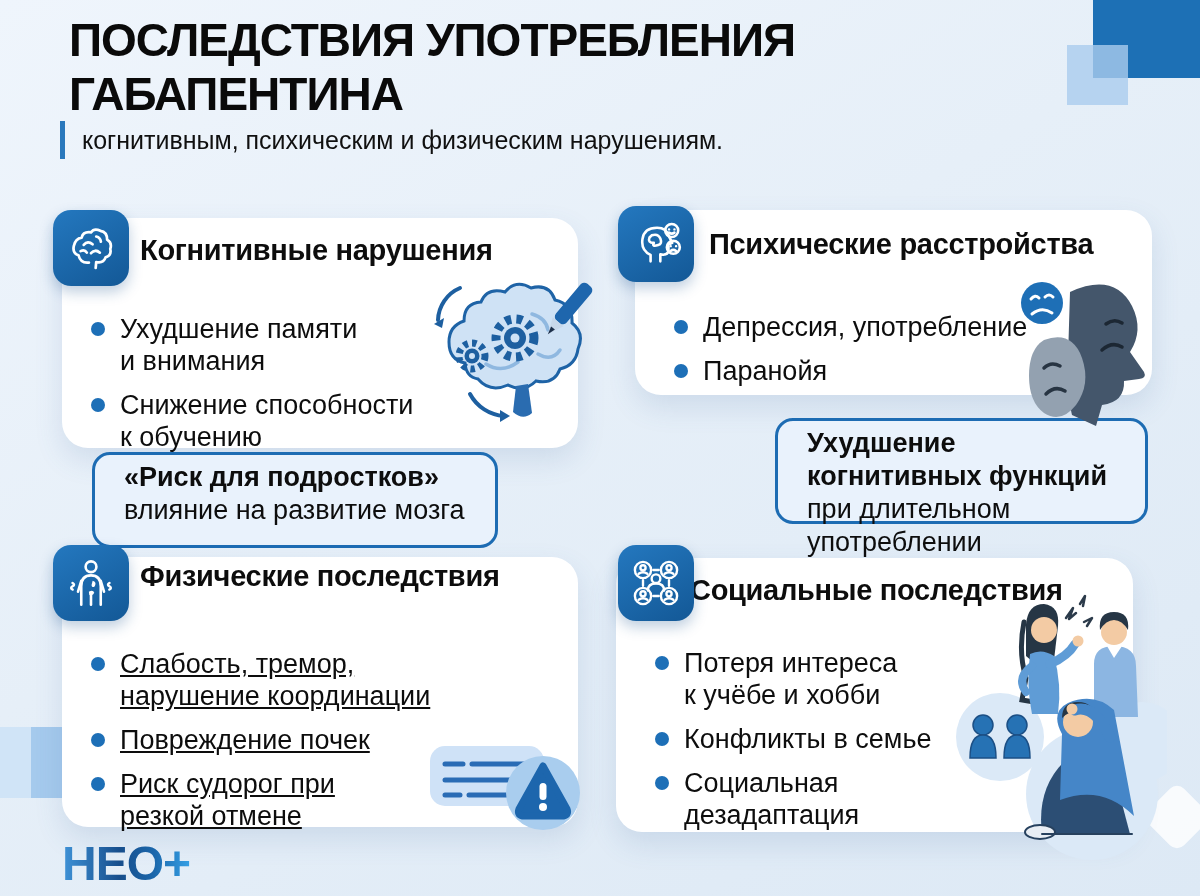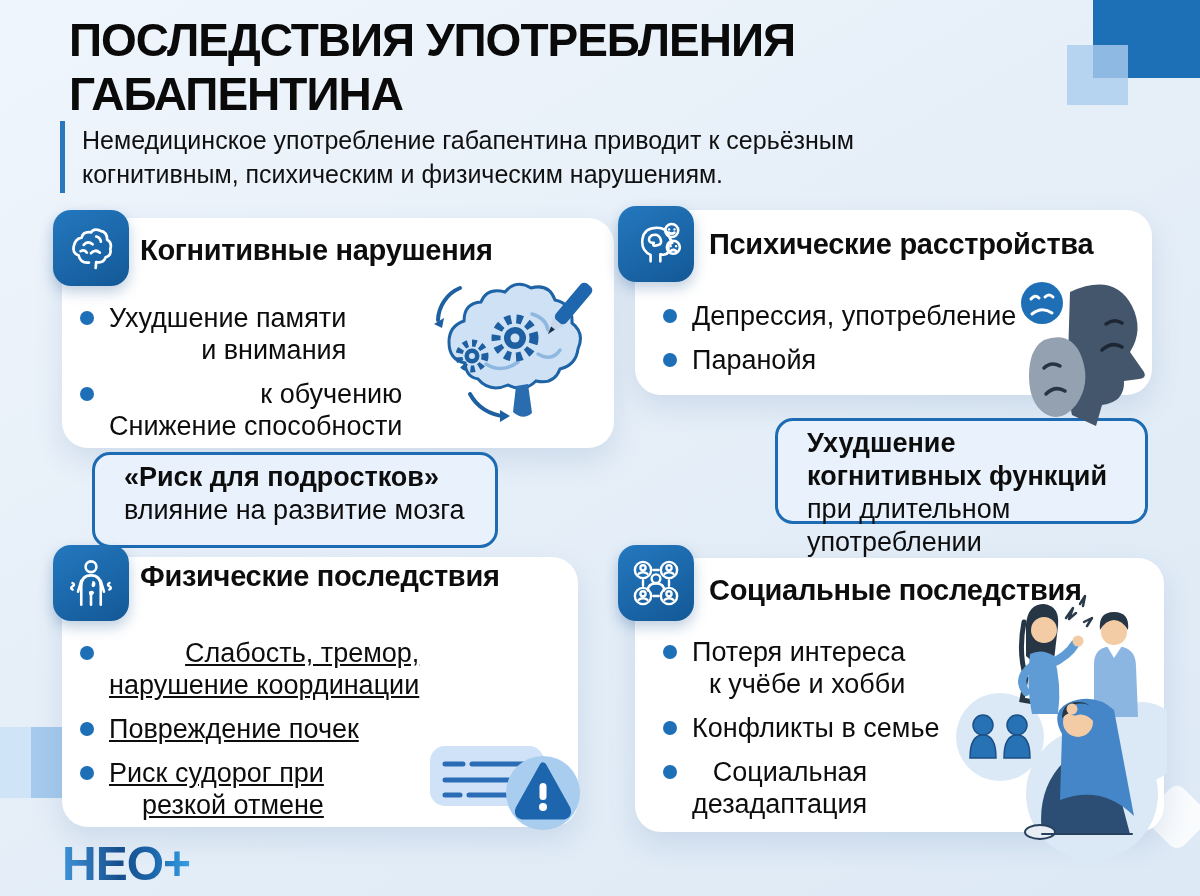--- a/index.html
+++ b/index.html
@@ -18,21 +18,21 @@
   
   .sq{position:absolute;}
   
   .card{position:absolute;background:#ffffff;border-radius:26px;
     box-shadow:0 12px 28px rgba(70,110,160,.15);z-index:2;}
   .tile{position:absolute;width:76px;height:76px;border-radius:18px;z-index:4;
     background:linear-gradient(150deg,#2478bf,#135896);
     display:flex;align-items:center;justify-content:center;
     box-shadow:0 6px 14px rgba(20,80,140,.28);}
   .card-title{position:absolute;font-size:29px;font-weight:700;letter-spacing:-.3px;white-space:nowrap;}
-  .bullets{position:absolute;list-style:none;margin:0;padding:0;text-align:right;}
+  .bullets{position:absolute;list-style:none;margin:11px;padding:0;}
   .bullets li{display:flex;align-items:flex-start;margin-bottom:12px;}
   .dot{flex:0 0 auto;width:14px;height:14px;border-radius:50%;background:#1d6fb7;margin:9px 15px 0 0;}
   .bl{font-size:27px;line-height:32px;}
   .bl span{display:block;white-space:nowrap;}
   
   .callout{position:absolute;border:3px solid #1d6cb3;border-radius:18px;
     background:#e9f2fc;z-index:2;box-sizing:border-box;}
   .callout .c-text{padding:6px 29px;font-size:27px;line-height:33px;}
   .callout .c-bold{font-weight:700;}
   .callout .c-line{display:block;white-space:nowrap;}
@@ -51,39 +51,38 @@
   <div class="sq" style="left:1067px;top:45px;width:61px;height:60px;background:rgba(170,204,238,.8);"></div>
   <div class="sq" style="left:0;top:727px;width:62px;height:71px;background:rgba(205,226,246,.9);"></div>
   <div class="sq" style="left:31px;top:727px;width:31px;height:71px;background:rgba(160,199,235,.9);"></div>
   <div class="sparkle"></div>
 
   <h1 class="title" style="margin:9px;">
     <span>ПОСЛЕДСТВИЯ УПОТРЕБЛЕНИЯ</span>
     <span>ГАБАПЕНТИНА</span>
   </h1>
   <div class="lead">
-    <span>Немедицинское употребление габапентина приводит к серьёзным</span>
     <span>когнитивным, психическим и физическим нарушениям.</span>
   </div>
 
-  <div class="card" style="left:62px;top:218px;width:516px;height:230px;padding-left:36px;">
+  <div class="card" style="left:62px;top:218px;width:516px;height:230px;">
     <div class="card-title" style="left:78px;top:16px;">Когнитивные нарушения</div>
     <ul class="bullets" style="left:18px;top:84px;">
       <li>
         <span class="dot"></span>
         <div class="bl">
           <span>Ухудшение памяти</span>
           <span>и внимания</span>
         </div>
       </li>
       <li>
         <span class="dot"></span>
         <div class="bl">
+          <span>Снижение способности</span>
           <span>к обучению</span>
-          <span>Снижение способности</span>
         </div>
       </li>
     </ul>
   </div>
   <div class="tile" style="left:53px;top:210px;">
     <svg width="50" height="50" viewBox="0 0 48 48" fill="none" stroke="#ffffff" stroke-width="2.6" stroke-linecap="round" stroke-linejoin="round">
       <path d="M22 38 Q14 39 12 31 Q6 29 7.5 22 Q9 15 15 14 Q16.5 8 24 9 Q27 4.5 33 7.5 Q39.5 8.5 39.5 16 Q44.5 19 42.5 25 Q44 31 38 33 Q36 39 29 37.5 L28.5 43"></path>
       <path d="M17 21 Q21 16.5 25.5 20.5"></path>
       <path d="M24 29 Q28 24.5 32.5 28.5"></path>
       <path d="M14 27 Q18 25 20 28.5"></path>
@@ -216,21 +215,21 @@
     <rect x="0" y="8" width="114" height="60" rx="15" fill="#cfe2f7"></rect>
     <path d="M15 26 H33 M42 26 H97" stroke="#2a6cb5" stroke-width="5" stroke-linecap="round"></path>
     <path d="M15 42 H97" stroke="#2a6cb5" stroke-width="5" stroke-linecap="round"></path>
     <path d="M15 57 H30 M39 57 H80" stroke="#2a6cb5" stroke-width="5" stroke-linecap="round"></path>
     <circle cx="113" cy="55" r="37" fill="#a9cdee"></circle>
     <path d="M113 28 L137 71 Q139.5 78 131.5 78 H94.5 Q86.5 78 89 71 Z" fill="#1d66ad" stroke="#1d66ad" stroke-width="7" stroke-linejoin="round"></path>
     <rect x="109.5" y="45" width="7" height="17" rx="3.5" fill="#ffffff"></rect>
     <circle cx="113" cy="69" r="4" fill="#ffffff"></circle>
   </svg>
 
-  <div class="card" style="left:635px;top:558px;width:517px;height:274px;padding-left:12px;">
+  <div class="card" style="left:616px;top:558px;width:517px;height:274px;">
     <div class="card-title" style="left:74px;top:16px;">Социальные последствия</div>
     <ul class="bullets" style="left:28px;top:78px;">
       <li>
         <span class="dot"></span>
         <div class="bl">
           <span>Потеря интереса</span>
           <span>к учёбе и хобби</span>
         </div>
       </li>
       <li>

